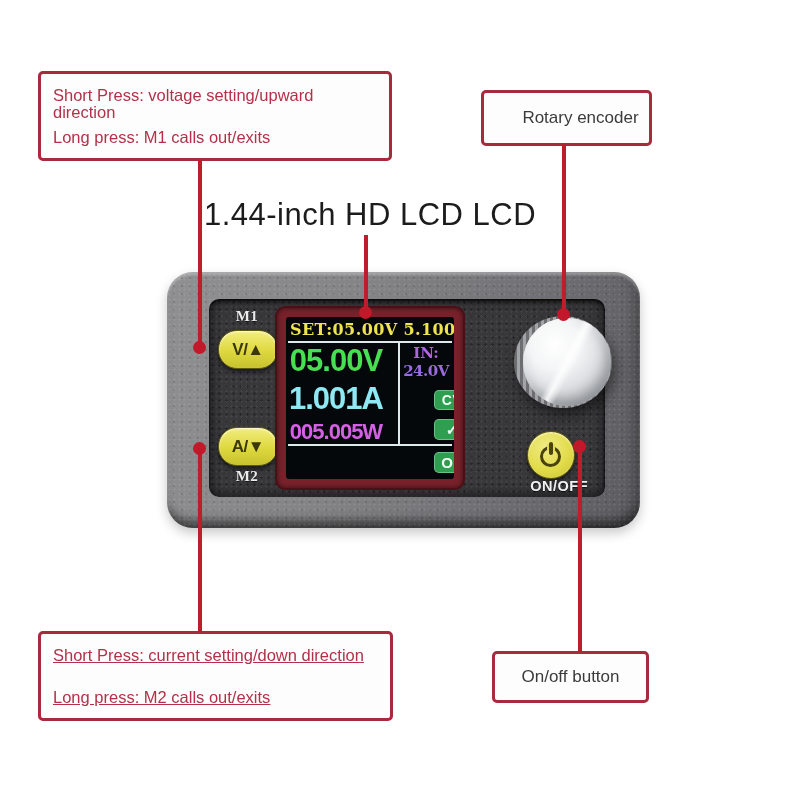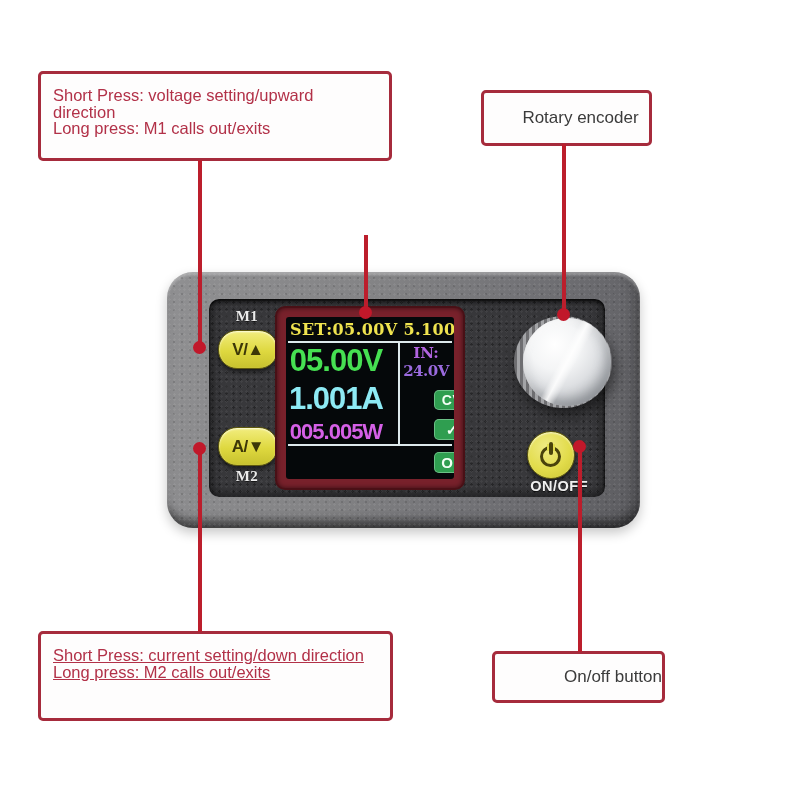--- a/index.html
+++ b/index.html
@@ -5,31 +5,31 @@
   html,body{margin:0;padding:0;background:#ffffff;}
   .canvas{
     position:relative;width:800px;height:800px;background:#ffffff;overflow:hidden;
     font-family:"Liberation Sans", sans-serif;
   }
 
   
   .note-box{
     position:absolute;background:#fefdfd;border:3px solid #a62b3c;border-radius:5px;
     color:#b23148;font-size:16.5px;line-height:1;box-sizing:border-box;padding:13px 12px;
-    display:flex;flex-direction:column;
+    display:flex;flex-direction:column;justify-content:space-between;
   }
   .note-tl{left:38px;top:71px;width:354px;height:90px;}
   .note-bl{left:38px;top:631px;width:355px;height:90px;text-decoration:underline;}
   .label-box{
     position:absolute;background:#fefdfd;border:3px solid #a62b3c;border-radius:5px;
     color:#3b3b3b;font-size:17px;display:flex;align-items:center;justify-content:center;
     box-sizing:border-box;
   }
   .label-tr{left:481px;top:90px;width:171px;height:56px;padding-left:28px;}
-  .label-br{left:492px;top:651px;width:173px;height:52px;justify-content:flex-end;}
+  .label-br{left:492px;top:651px;width:157px;height:52px;}
 
   .page-title{
     position:absolute;left:170px;top:197px;width:400px;text-align:center;
     color:#1c1c1c;font-size:31px;letter-spacing:.5px;
   }
 
   
   .conn{position:absolute;width:4px;background:#bc1e2c;z-index:30;}
   .conn1{left:198px;top:160px;height:187px;}
   .conn2{left:364px;top:235px;height:78px;}
@@ -161,20 +161,21 @@
 
   <div class="note-box note-tl">
     <div>Short Press: voltage setting/upward direction</div>
     <div>Long press: M1 calls out/exits</div>
   </div>
 
   <div class="label-box label-tr">
     <span>Rotary encoder</span>
   </div>
 
+  <div class="page-title">1.44-inch HD LCD LCD</div>
 
   <div class="note-box note-bl">
     <div>Short Press: current setting/down direction</div>
     <div>Long press: M2 calls out/exits</div>
   </div>
 
   <div class="label-box label-br">
     <span>On/off button</span>
   </div>
 

